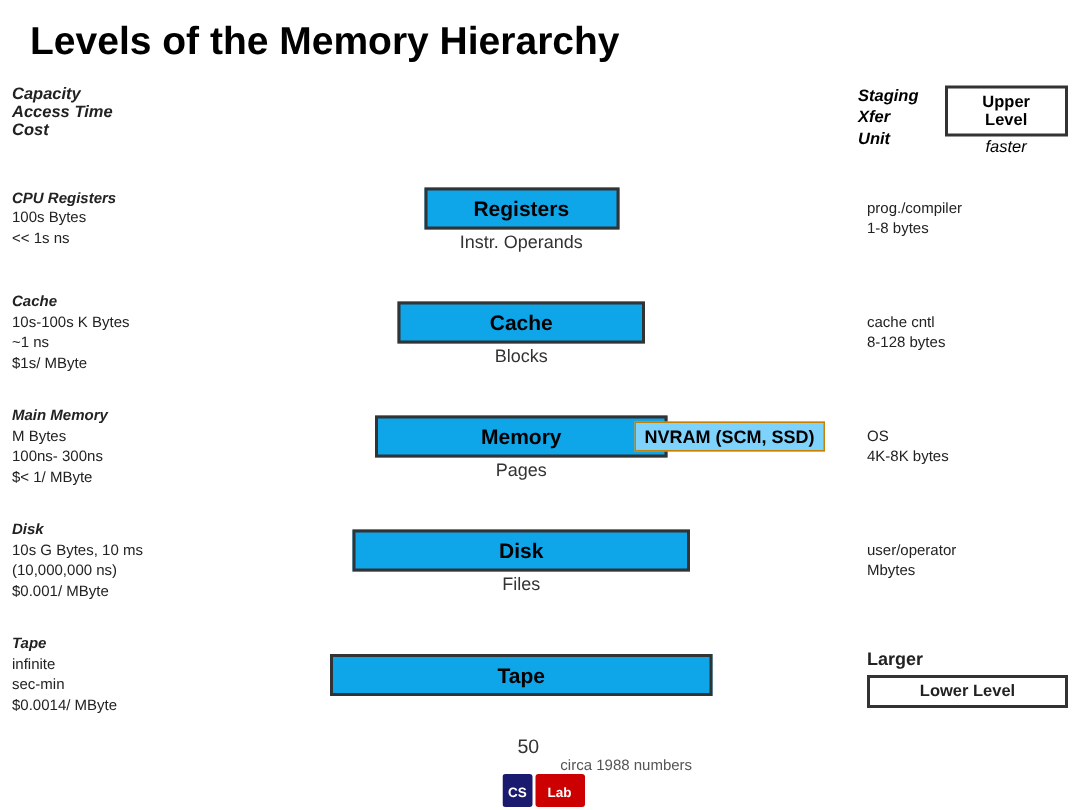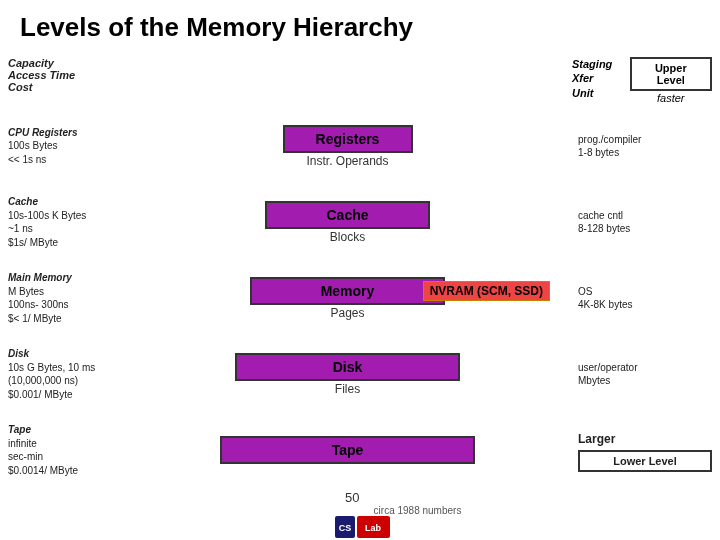--- a/index.html
+++ b/index.html
@@ -68,21 +68,21 @@
       flex-direction: column;
       align-items: center;
     }
 
     .h-box {
       border: 2px solid #333;
       font-weight: bold;
       font-size: 14px;
       padding: 4px 12px;
       text-align: center;
-      background: #a21caf;
+      background: #0ea5e9;
     }
 
     .h-sublabel {
       font-size: 12px;
       margin-top: 1px;
       color: #333;
     }
 
     .h-row-right {
       width: 140px;
@@ -119,21 +119,21 @@
 
     .rel-container {
       position: relative;
     }
 
     .nvram-tag {
       position: absolute;
       right: -105px;
       top: 50%;
       transform: translateY(-50%);
-      background: #ef4444;
+      background: #7dd3fc;
       color: #000;
       font-weight: bold;
       font-size: 12px;
       padding: 2px 6px;
       white-space: nowrap;
       border: 1px solid #c88000;
     }
 
     .bottom-row {
       display: flex;

